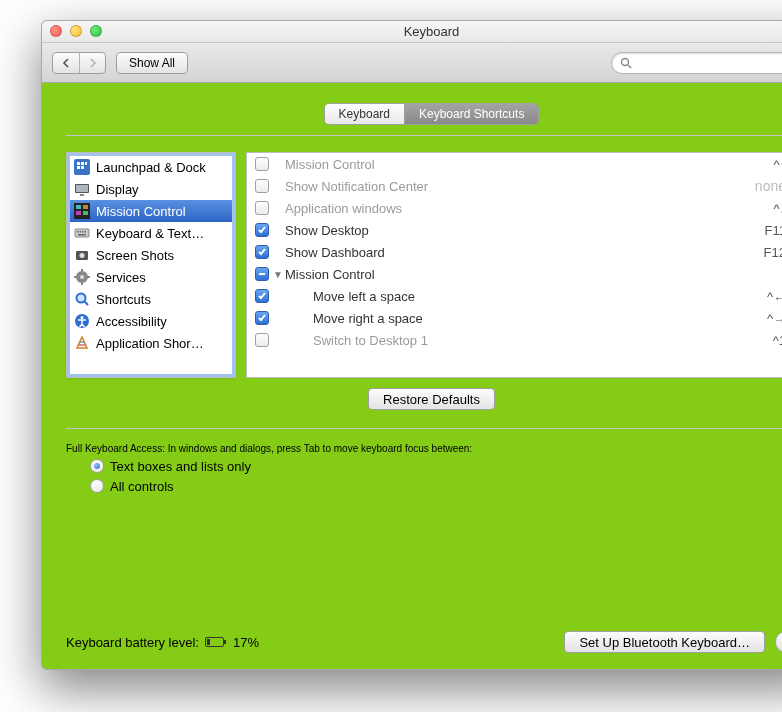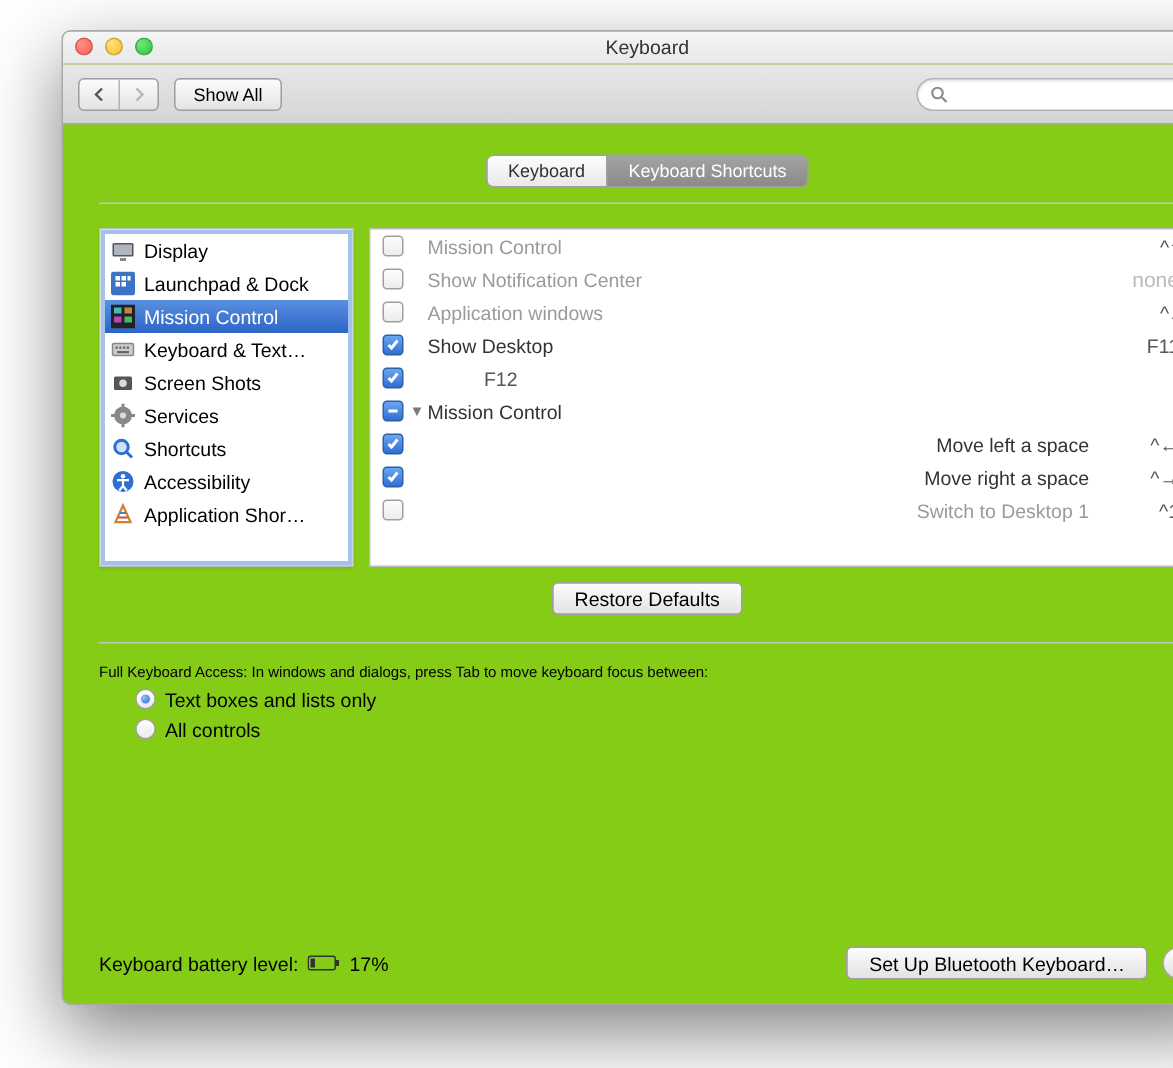--- a/index.html
+++ b/index.html
@@ -85,21 +85,21 @@
   .scrow {
     height: 22px; display: flex; align-items: center; font-size: 13px;
     padding-left: 6px; padding-right: 10px;
   }
   .scrow .chk { width: 18px; flex: 0 0 auto; display: flex; align-items: center; justify-content: center; }
   .scrow .disc { width: 14px; flex: 0 0 auto; color: #7a7a7a; font-size: 10px; display:flex; align-items:center; justify-content:center;}
   .scrow .lbl { flex: 1; color: #333; }
   .scrow .lbl.dim { color: #9a9a9a; }
   .scrow .key { width: 60px; text-align: right; color: #555; font-family: "Lucida Grande", sans-serif; }
   .scrow .key.dim { color: #bbb; font-size: 14px; }
-  .scrow.child .lbl { padding-left: 28px; text-align: right; }
+  .scrow.child .lbl { padding-left: 28px; }
   .scrow.group .lbl { padding-left: 0; font-weight: normal;}
   .chkbx {
     width: 14px; height: 14px; border: 1px solid #9f9f9f; border-radius: 3px;
     background: linear-gradient(#fdfdfd,#ececec);
     display: flex; align-items:center; justify-content:center;
   }
   .chkbx.checked { background: linear-gradient(#6aa6f0,#2f6fd4); border-color:#2b5fa8; }
   .chkbx.mixed { background: linear-gradient(#6aa6f0,#2f6fd4); border-color:#2b5fa8; }
   .chkbx svg { display:block; }
 
@@ -178,45 +178,45 @@
         <div class="tab inactive">Keyboard</div>
         <div class="tab active">Keyboard Shortcuts</div>
       </div>
     </div>
 
     <div class="panel">
 
       <div class="lists">
         <div class="catlist">
           <div class="catlist-inner" id="catlist">
-              <div class="catitem">
-                <span class="caticon">
-                  <svg width="16" height="16">
-                    <rect x="1" y="3" width="14" height="9" rx="1" fill="#555"></rect>
-                    <rect x="2" y="4" width="12" height="7" fill="#aeb7bf"></rect>
-                    <rect x="6" y="13" width="4" height="2" fill="#888"></rect>
-                  </svg>
-                </span>
-                <span>Display</span>
-              </div>
               <div class="catitem">
                 <span class="caticon">
                   <svg width="16" height="16">
                     <rect width="16" height="16" rx="2" fill="#3b74c6"></rect>
                     <g fill="#fff">
                       <rect x="3" y="3" width="3" height="3"></rect>
                       <rect x="7" y="3" width="3" height="3"></rect>
                       <rect x="11" y="3" width="2" height="3"></rect>
                       <rect x="3" y="7" width="3" height="3"></rect>
                       <rect x="7" y="7" width="3" height="3"></rect>
                     </g>
                   </svg>
                 </span>
                 <span>Launchpad &amp; Dock</span>
               </div>
+              <div class="catitem">
+                <span class="caticon">
+                  <svg width="16" height="16">
+                    <rect x="1" y="3" width="14" height="9" rx="1" fill="#555"></rect>
+                    <rect x="2" y="4" width="12" height="7" fill="#aeb7bf"></rect>
+                    <rect x="6" y="13" width="4" height="2" fill="#888"></rect>
+                  </svg>
+                </span>
+                <span>Display</span>
+              </div>
               <div class="catitem sel">
                 <span class="caticon">
                   <svg width="16" height="16">
                     <rect width="16" height="16" fill="#222"></rect>
                     <rect x="2" y="2" width="5" height="4" fill="#4bb"></rect>
                     <rect x="9" y="2" width="5" height="4" fill="#b84"></rect>
                     <rect x="2" y="8" width="5" height="4" fill="#b4b"></rect>
                     <rect x="9" y="8" width="5" height="4" fill="#4b6"></rect>
                   </svg>
                 </span>
@@ -331,20 +331,21 @@
             </div>
             <div class="scrow">
               <div class="chk">
                 <div class="chkbx checked">
                   <svg width="10" height="10">
                     <path d="M2 5 L4 7 L8 2" stroke="#fff" stroke-width="2" fill="none"></path>
                   </svg>
                 </div>
               </div>
               <div class="disc"></div>
+              <div class="lbl">Show Dashboard</div>
               <div class="key">F12</div>
             </div>
             <div class="scrow group">
               <div class="chk">
                 <div class="chkbx mixed">
                   <svg width="10" height="10">
                     <rect x="2" y="4" width="6" height="2" fill="#fff"></rect>
                   </svg>
                 </div>
               </div>

